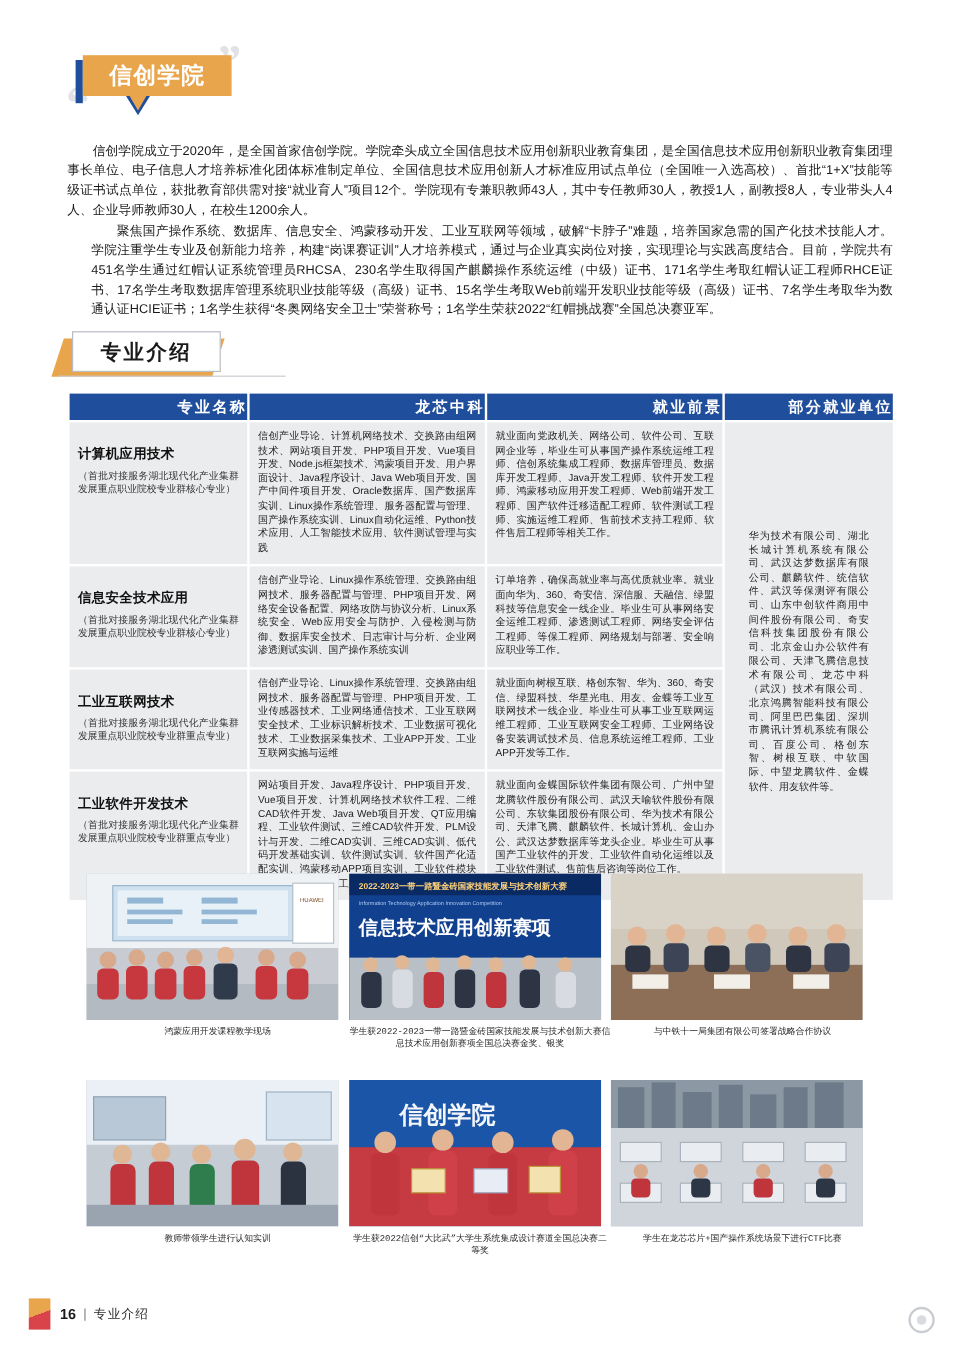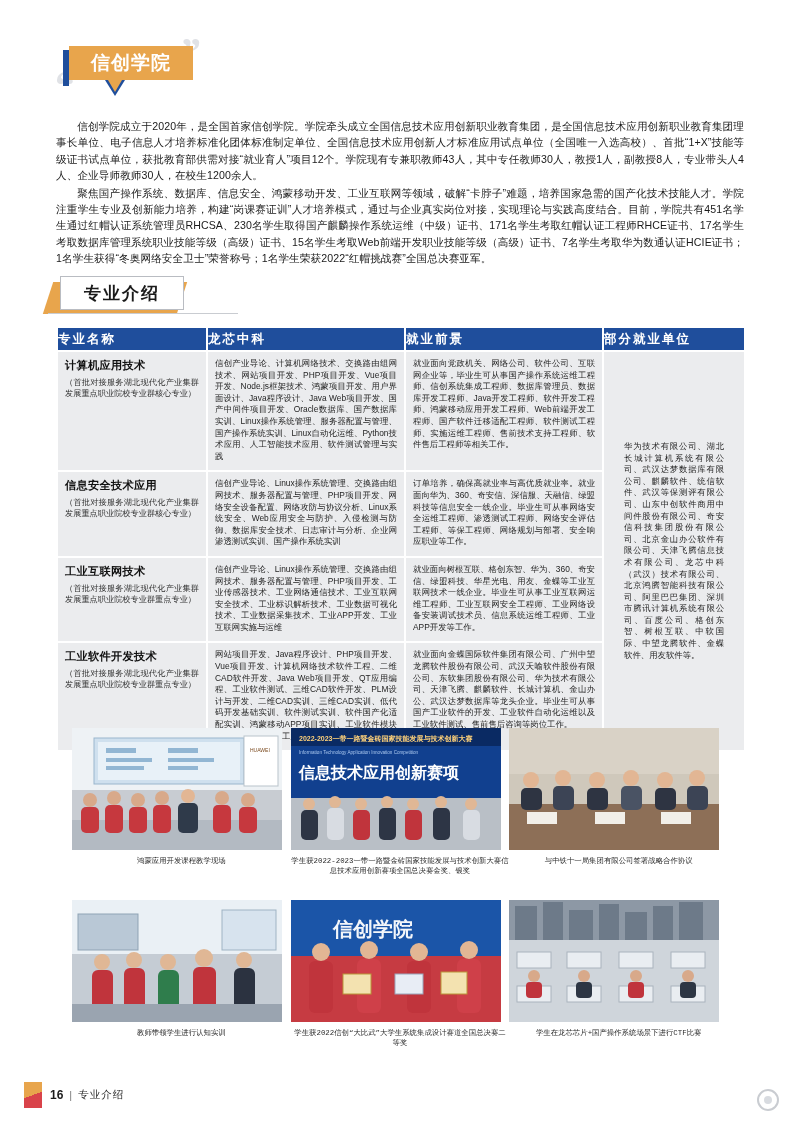--- a/index.html
+++ b/index.html
@@ -100,21 +100,21 @@
     font-size: 10.6px;
     line-height: 16.4px;
     color: #1a1a1a;
     text-align: justify;
     letter-spacing: 0.1px;
   }
   .intro p {
     margin: 0 0 0px 0;
     text-indent: 2em;
   }
-  .intro p + p { margin-top: 1px; }
+  .intro p + p { margin-top: 1px; margin-left: 20px; }
 
   
   .sec-wrap {
     position: absolute;
     left: 48px;
     top: 276px;
     width: 190px;
     height: 40px;
   }
   .sec-shadow {
@@ -164,40 +164,41 @@
     table-layout: fixed;
   }
   .ptable th {
     background: #1f4e9c;
     color: #ffffff;
     font-size: 12.5px;
     font-weight: bold;
     letter-spacing: 2px;
     height: 22px;
     padding: 0;
-    text-align: left;
+    text-align: right;
     vertical-align: middle;
   }
   .ptable td {
     background: #ebecee;
     vertical-align: top;
     padding: 6px 7px 8px 7px;
     font-size: 8.4px;
     line-height: 11.6px;
     color: #1f1f1f;
     text-align: justify;
   }
   .ptable td.major { padding-top: 8px; }
   .major-name {
     font-size: 11.2px;
     font-weight: bold;
     color: #111111;
     letter-spacing: 0.3px;
     display: block;
     margin-bottom: 5px;
+    margin-top: 14px;
   }
   .major-note {
     font-size: 8.2px;
     line-height: 11.4px;
     color: #333333;
     display: block;
   }
   .ptable td.employers {
     vertical-align: middle;
     padding: 6px 20px;

